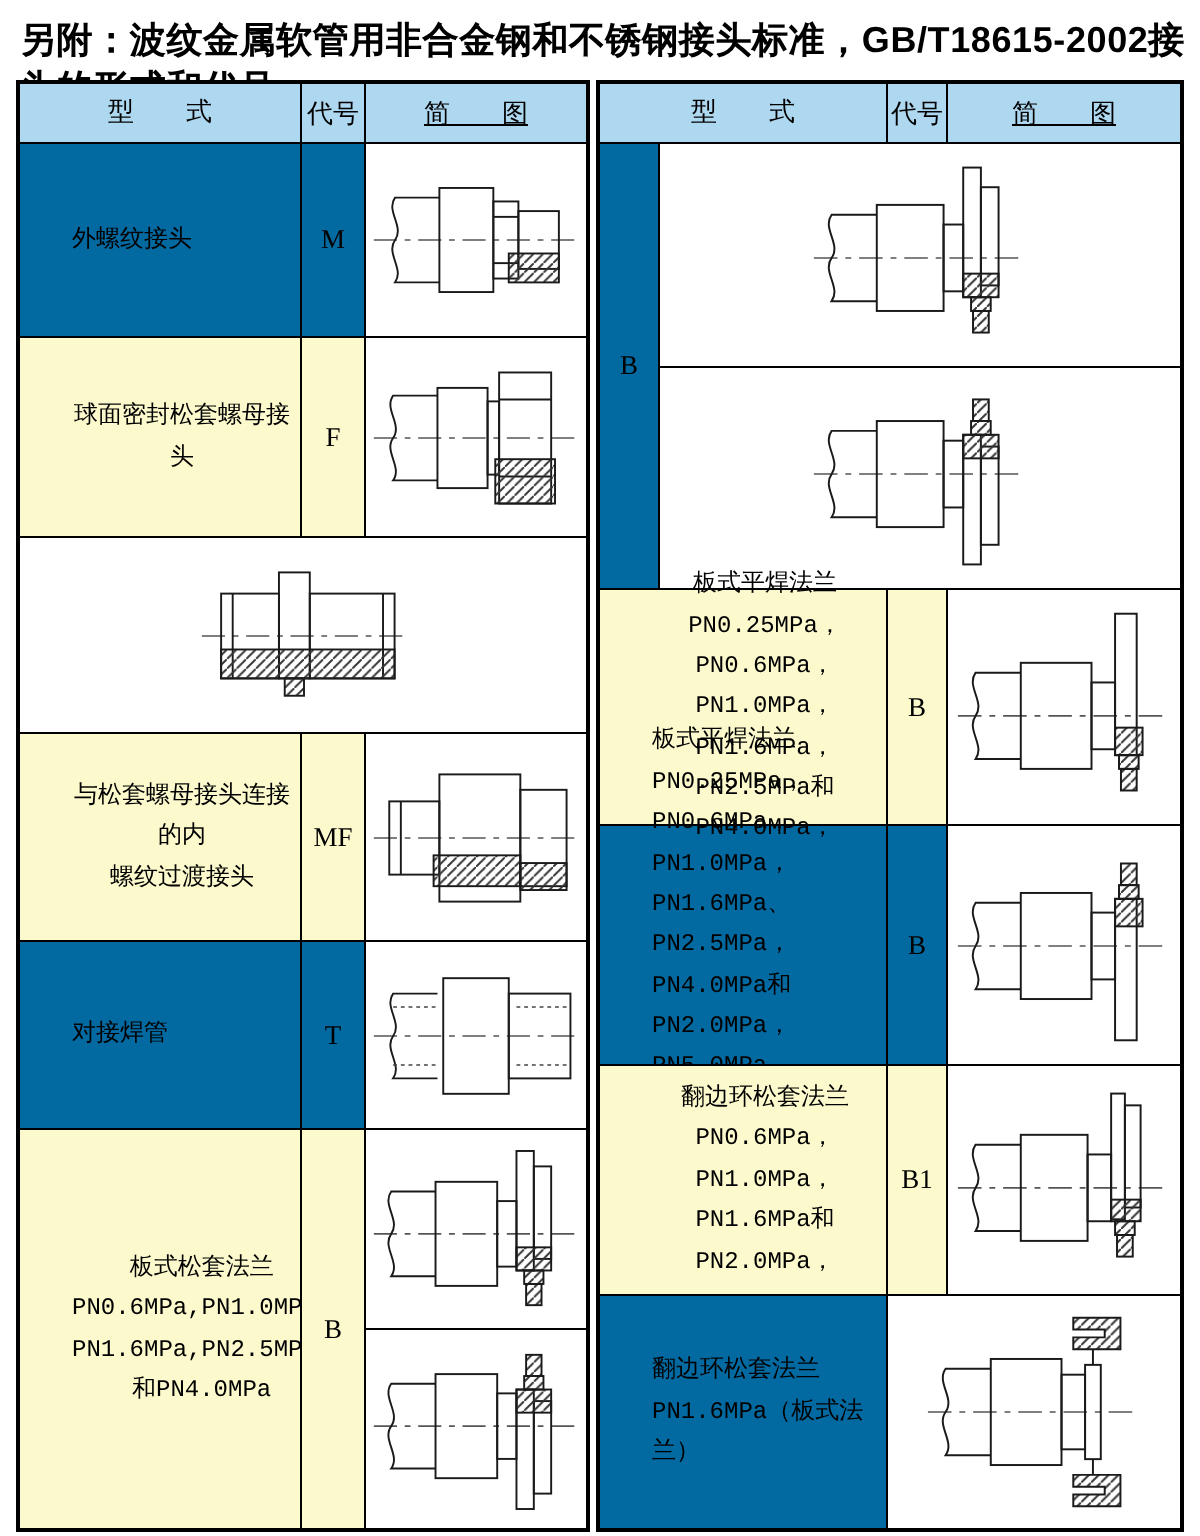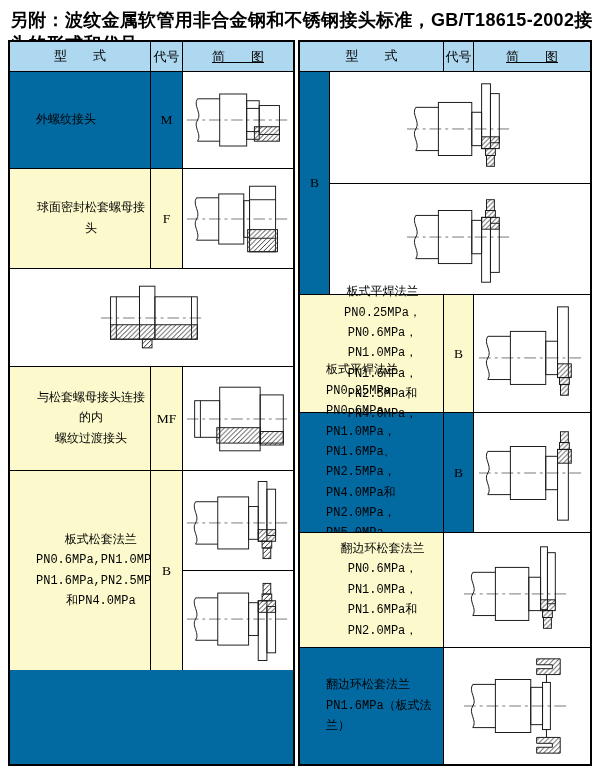--- a/index.html
+++ b/index.html
@@ -130,20 +130,36 @@
           <rect class="ln" x="10" y="26" width="26" height="38"></rect>
           <line class="ln" x1="16" y1="26" x2="16" y2="64"></line>
           <rect class="ln" x="36" y="12" width="42" height="66"></rect>
           <rect class="ln" x="78" y="20" width="24" height="50"></rect>
           <rect class="hx" x="33" y="54" width="45" height="16"></rect>
           <rect class="hx" x="78" y="58" width="24" height="14"></rect>
         </svg>
       </div>
     </div>
 
+    <div class="trow" style="height:94px">
+      <div class="cell c-type">对接焊管</div>
+      <div class="cell c-code">T</div>
+      <div class="cell c-diag">
+        <svg class="dg" width="106" height="86" viewBox="0 0 110 86">
+          <line class="cl" x1="2" y1="43" x2="108" y2="43"></line>
+          <use href="#hose" x="5" y="21"></use>
+          <rect class="ln" x="38" y="13" width="34" height="60"></rect>
+          <rect class="ln" x="72" y="21" width="32" height="44"></rect>
+          <line class="dt" x1="76" y1="28" x2="102" y2="28"></line>
+            <line class="dt" x1="76" y1="58" x2="102" y2="58"></line>
+          <line class="dt" x1="12" y1="28" x2="34" y2="28"></line>
+            <line class="dt" x1="12" y1="58" x2="34" y2="58"></line>
+        </svg>
+      </div>
+    </div>
 
     <div class="trow" style="height:199px">
       <div class="cell c-type hl">板式松套法兰
 PN0.6MPa,PN1.0MPa,
 PN1.6MPa,PN2.5MPa,
 和PN4.0MPa</div>
       <div class="cell c-code hl">B</div>
       <div class="cell c-diag split">
         <div class="sub">
           <svg class="dg" width="106" height="90" viewBox="0 0 110 90">
@@ -253,20 +269,21 @@
           <rect class="hx" x="84" y="21" width="10" height="7"></rect>
           <rect class="hx" x="85" y="10" width="8" height="11"></rect>
         </svg>
       </div>
     </div>
 
     <div class="trow" style="height:115px">
       <div class="cell c-type hl">翻边环松套法兰
 PN0.6MPa，PN1.0MPa，
 PN1.6MPa和PN2.0MPa，</div>
+      <div class="cell c-code hl">B1</div>
       <div class="cell c-diag">
         <svg class="dg" width="110" height="100" viewBox="0 0 112 100">
           <line class="cl" x1="2" y1="54" x2="110" y2="54"></line>
           <use href="#hose" x="4" y="32"></use>
           <rect class="ln" x="34" y="27" width="34" height="54"></rect>
           <rect class="ln" x="68" y="37" width="12" height="34"></rect>
           <rect class="ln" x="80" y="6" width="7" height="64"></rect>
           <rect class="ln" x="87" y="12" width="8" height="52"></rect>
           <rect class="hx" x="80" y="60" width="15" height="11"></rect>
           <rect class="hx" x="82" y="71" width="10" height="7"></rect>

